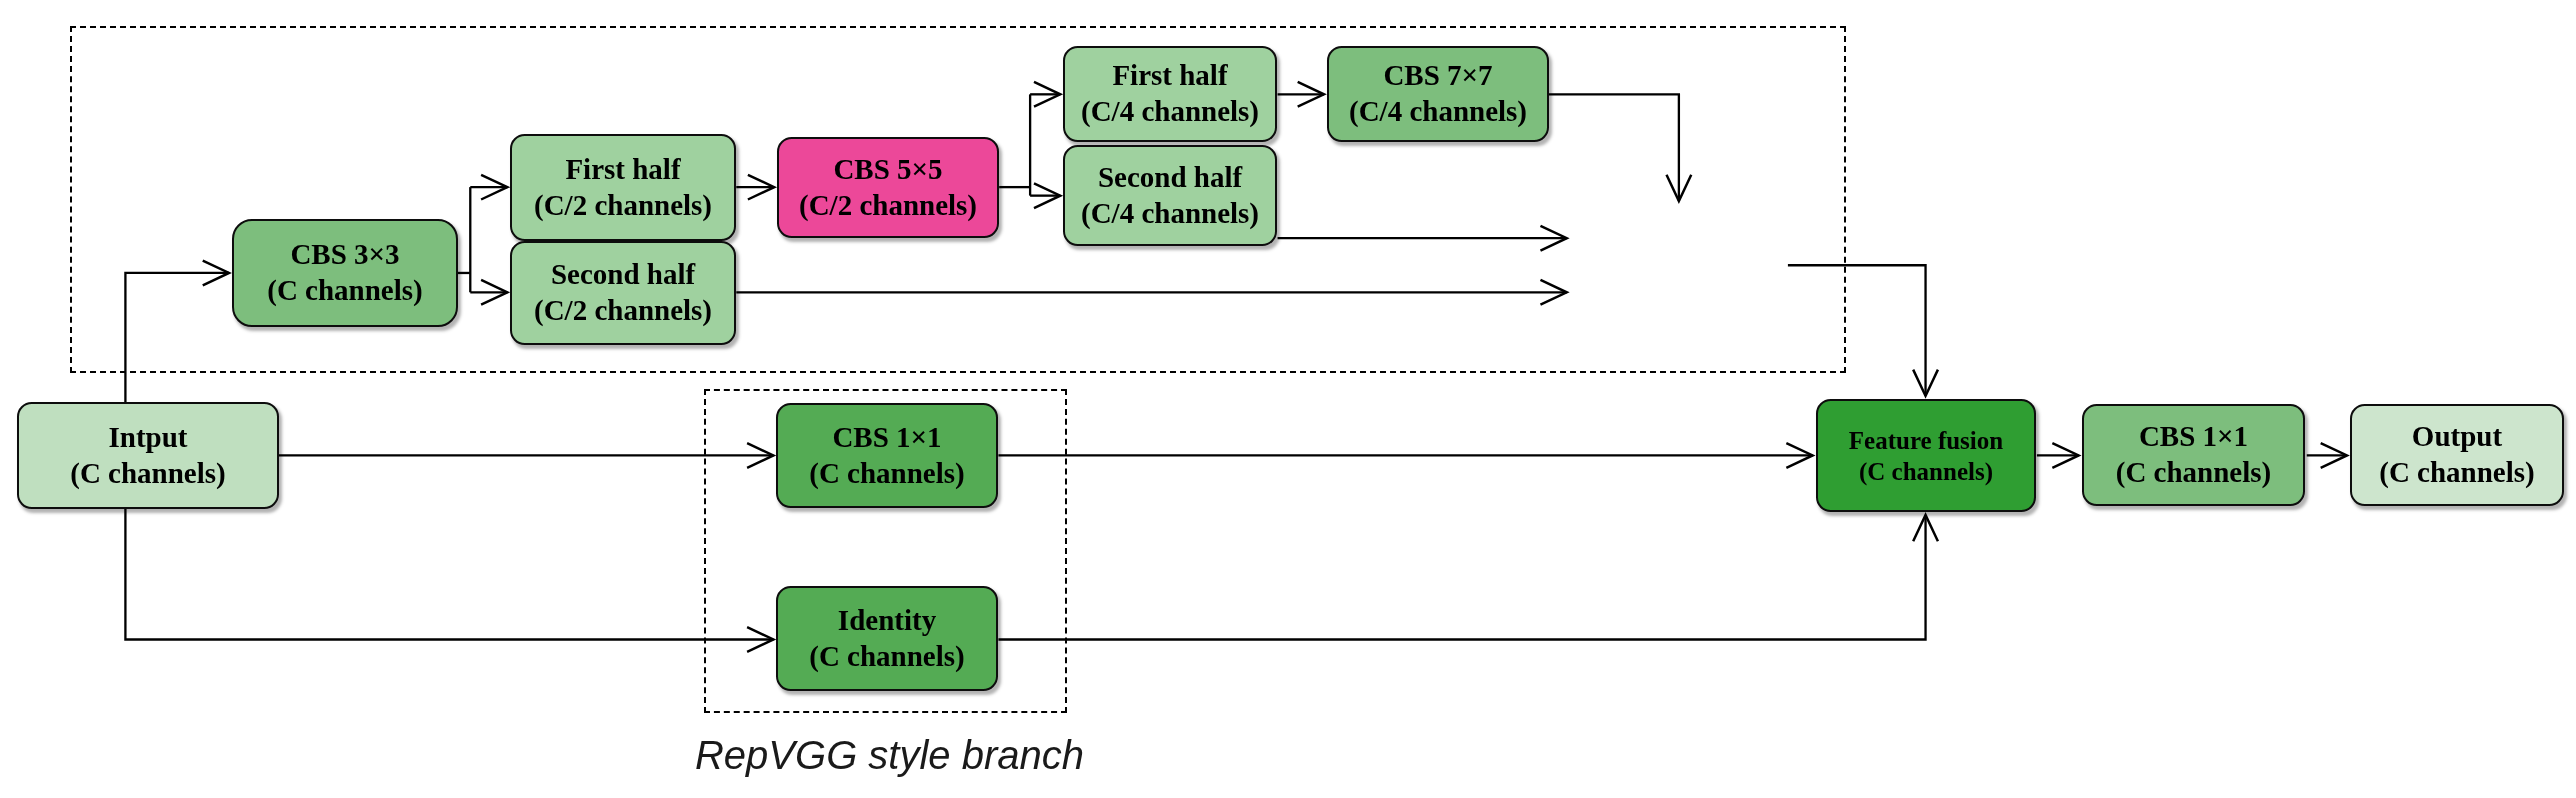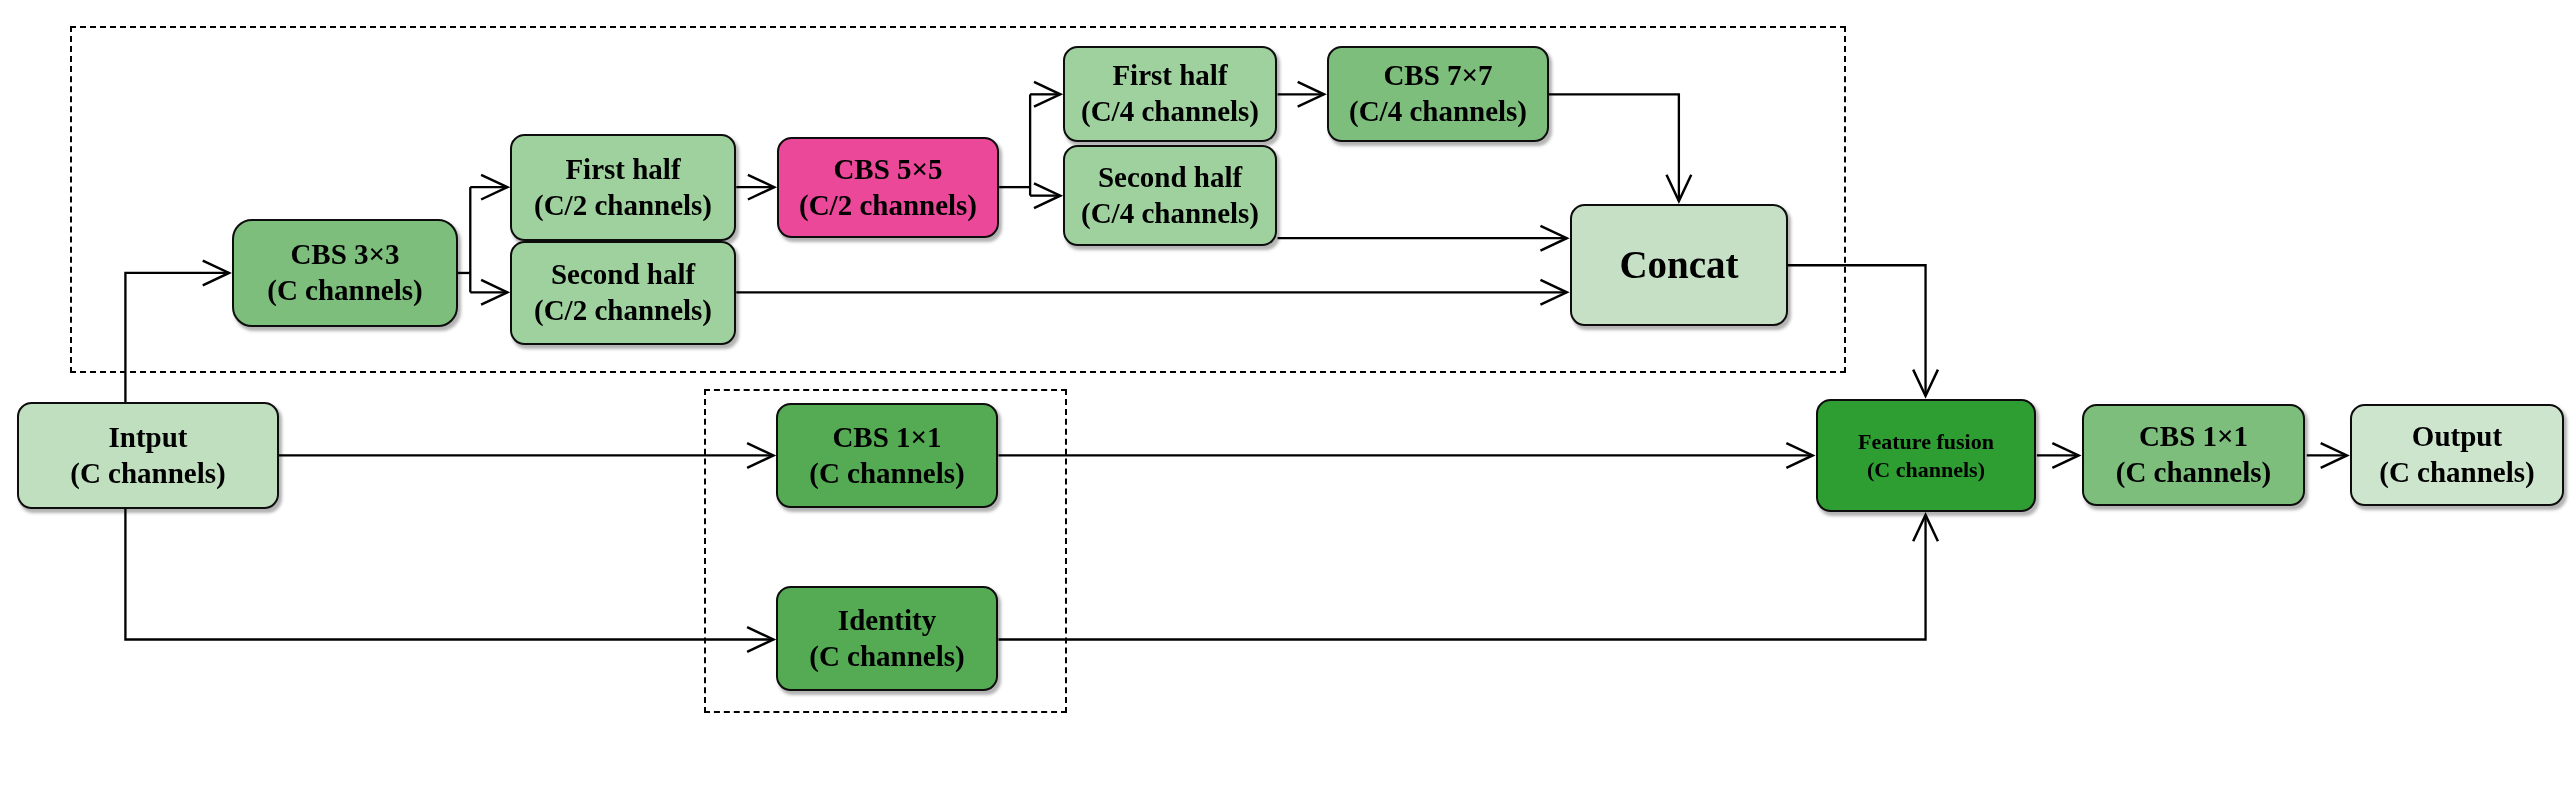--- a/index.html
+++ b/index.html
@@ -56,21 +56,21 @@
   #node-cbs-3x3         { left: 232px;  top: 219px; width: 226px; height: 108px; border-radius: 20px; }
   #node-first-half-c2   { left: 510px;  top: 134px; width: 226px; height: 107px; }
   #node-second-half-c2  { left: 510px;  top: 241px; width: 226px; height: 104px; }
   #node-cbs-5x5         { left: 777px; top: 137px; width: 222px; height: 101px; }
   #node-first-half-c4   { left: 1063px; top: 46px;  width: 214px; height: 96px; }
   #node-second-half-c4  { left: 1063px; top: 145px; width: 214px; height: 101px; }
   #node-cbs-7x7         { left: 1327px; top: 46px;  width: 222px; height: 96px; }
   #node-concat          { left: 1570px; top: 204px; width: 218px; height: 122px; font-size: 39px; }
   #node-cbs-1x1-repvgg  { left: 776px; top: 403px; width: 222px; height: 105px; }
   #node-identity        { left: 776px; top: 586px; width: 222px; height: 105px; }
-  #node-feature-fusion  { left: 1816px; top: 399px; width: 220px; height: 113px; font-size: 22px; }
+  #node-feature-fusion  { left: 1816px; top: 399px; width: 220px; height: 113px; font-size: 25px; }
   #node-cbs-1x1-out     { left: 2082px; top: 404px; width: 223px; height: 102px; }
   #node-output          { left: 2350px; top: 404px; width: 214px; height: 102px; text-align: center; }
   #group-msfe   { left: 70px;  top: 25.5px;  width: 1776px; height: 347px; }
   #group-repvgg { left: 704px; top: 389px; width: 363px;  height: 324px; }
 </style>
 </head>
 <body>
 
 <div id="stage">
 
@@ -129,20 +129,21 @@
       <polyline class="connector" points="2634,589 2688,589" marker-end="url(#arrow)"></polyline>
     </g>
     <g>
       <polyline class="connector" points="2983,589 3035,589" marker-end="url(#arrow)"></polyline>
     </g>
   </svg>
 
   <div class="group-box" id="group-msfe"></div>
 
   <div class="group-box" id="group-repvgg"></div>
+  <div class="group-label" id="repvgg-label">RepVGG style branch</div>
 
   <div class="node" id="node-input" style="background-color: rgb(191, 223, 191);">
     <span class="l1">Intput</span>
     <span class="l2">(C channels)</span>
   </div>
 
   <div class="node" id="node-cbs-3x3" style="background-color: rgb(125, 190, 125);">
     <span class="l1">CBS 3×3</span>
     <span class="l2">(C channels)</span>
   </div>
@@ -170,23 +171,20 @@
   <div class="node" id="node-second-half-c4" style="background-color: rgb(159, 209, 159);">
     <span class="l1">Second half</span>
     <span class="l2">(C/4 channels)</span>
   </div>
 
   <div class="node" id="node-cbs-7x7" style="background-color: rgb(125, 190, 125); text-align: right;">
     <span class="l1">CBS 7×7</span>
     <span class="l2">(C/4 channels)</span>
   </div>
 
-  <div class="node" id="node-concat" style="background-color: rgb(197, 224, 197);">
-    <span class="l1">Concat</span>
-  </div>
 
   <div class="node" id="node-cbs-1x1-repvgg" style="background-color: rgb(84, 171, 84);">
     <span class="l1">CBS 1×1</span>
     <span class="l2">(C channels)</span>
   </div>
 
   <div class="node" id="node-identity" style="background-color: rgb(84, 171, 84);">
     <span class="l1">Identity</span>
     <span class="l2">(C channels)</span>
   </div>

